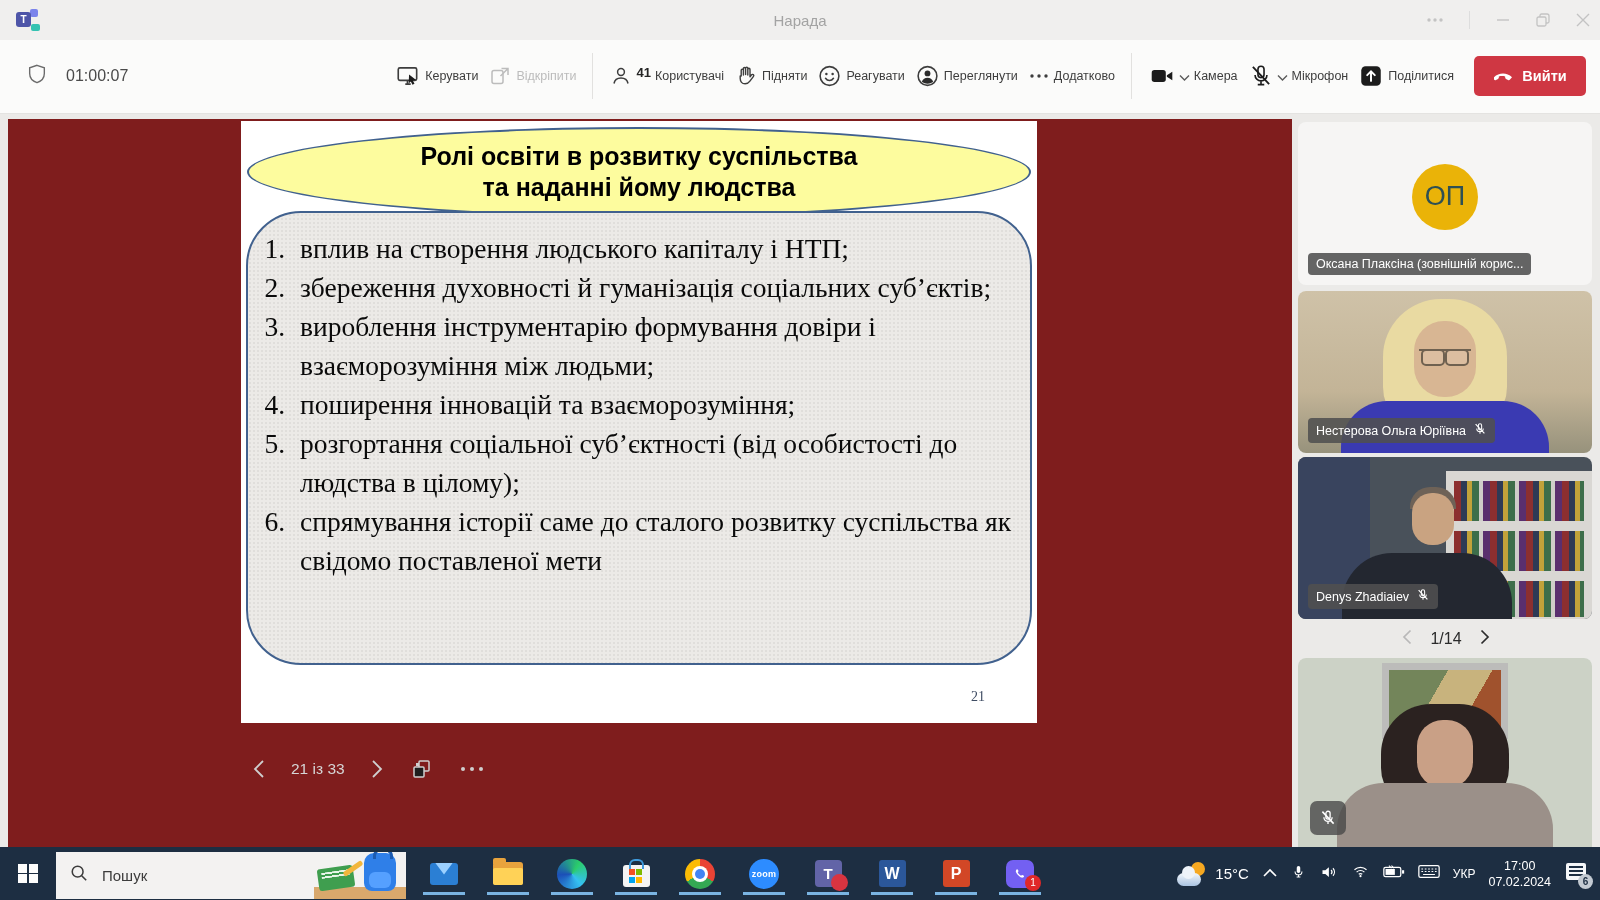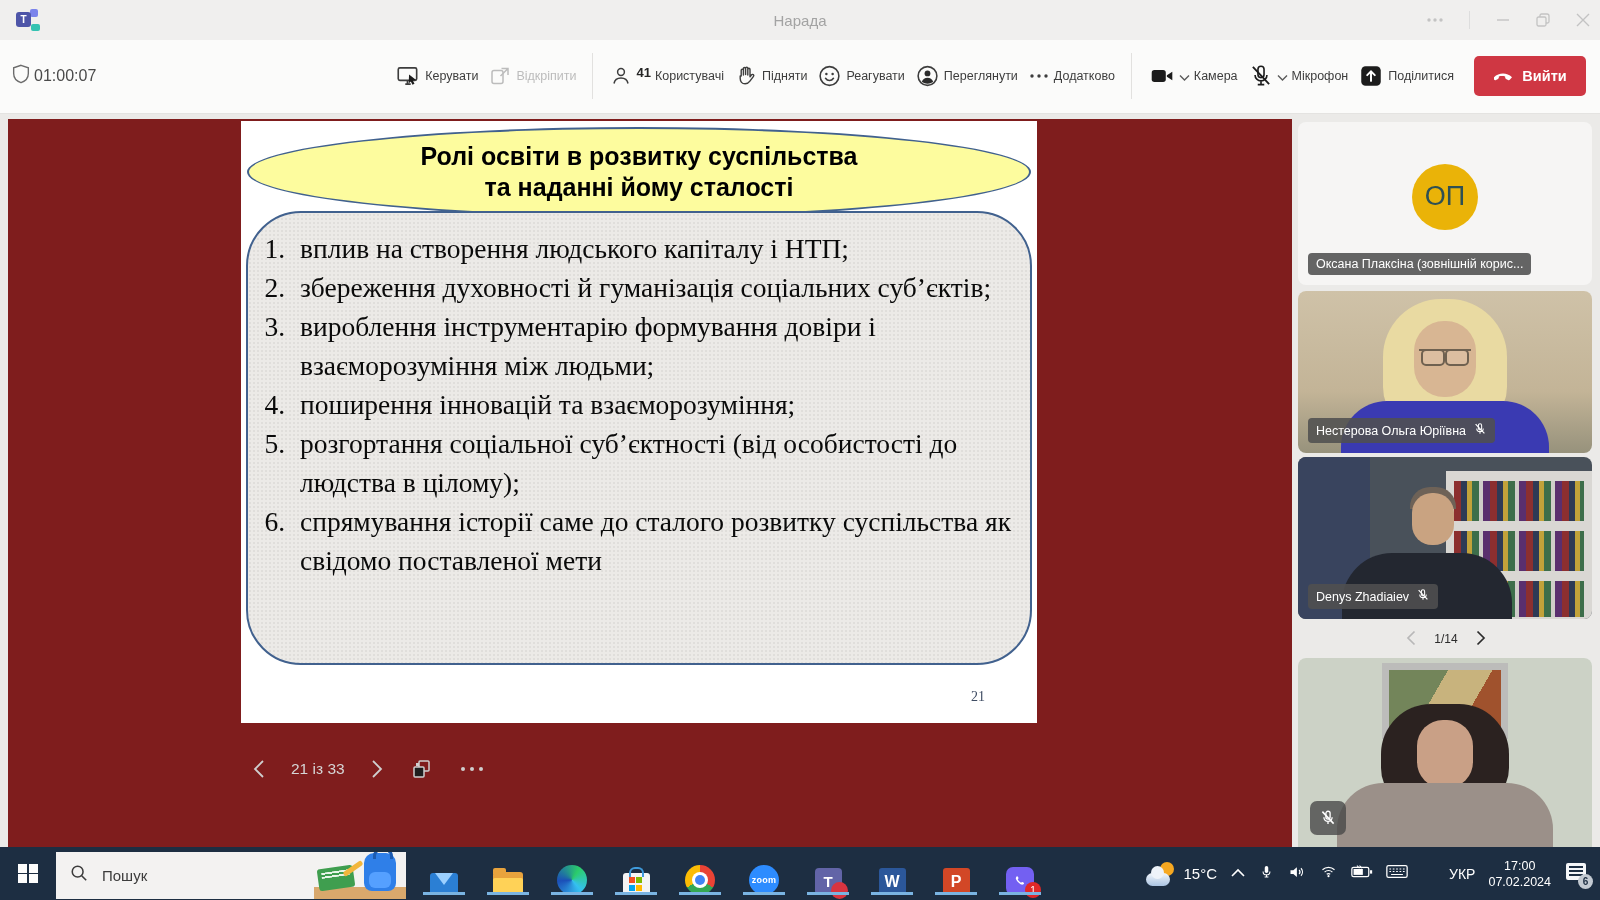--- a/index.html
+++ b/index.html
@@ -12,21 +12,21 @@
   .tb-logo .sq{position:absolute;left:0;top:3px;width:15px;height:15px;background:#4e55a8;border-radius:3px;color:#fff;font-size:10px;font-weight:bold;display:flex;align-items:center;justify-content:center;}
   .tb-logo .p1{position:absolute;right:2px;top:0;width:8px;height:8px;background:#7b83eb;border-radius:2px;}
   .tb-logo .p2{position:absolute;right:0;bottom:0;width:9px;height:7px;background:#35c2b2;border-radius:2px;}
   .tb-title{position:absolute;left:0;right:0;text-align:center;color:#a3a3a3;font-size:15px;}
   .tb-controls{position:absolute;right:10px;top:0;height:40px;display:flex;align-items:center;gap:26px;color:#c3c3c3;}
   .tb-controls svg{display:block;}
   .tb-divider{width:1px;height:18px;background:#dddddd;}
 
   
   .toolbar{position:absolute;top:40px;left:0;width:1600px;height:73px;background:#fbfbfa;border-bottom:1px solid #e4e3e1;}
-  .timer-group{position:absolute;left:10px;top:0;height:72px;display:flex;align-items:center;gap:2px;color:#4a4a4a;font-size:16px;}
+  .timer-group{position:absolute;left:26px;top:0;height:72px;display:flex;align-items:center;gap:18px;color:#4a4a4a;font-size:16px;}
   .btn-row{position:absolute;right:14px;top:0;height:72px;display:flex;align-items:center;gap:10px;}
   .tbtn{display:flex;flex-direction:row;align-items:center;justify-content:center;gap:4px;min-width:62px;height:64px;color:#3d3d3d;font-size:12.5px;cursor:default;}
   .tbtn .iconrow{display:flex;align-items:flex-start;gap:3px;height:26px;}
   .tbtn.disabled{color:#bcbcbc;}
   .count{font-weight:bold;font-size:13px;color:#242424;margin-top:2px;}
   .vdiv{width:1px;height:46px;background:#e2e1df;margin:0 6px;}
   .chev-sm{margin-top:8px;}
   .leave-btn{display:flex;align-items:center;justify-content:center;gap:9px;background:#cf3743;color:#fff;font-size:14.5px;font-weight:bold;border-radius:5px;width:112px;height:40px;margin-left:10px;}
 
   
@@ -43,21 +43,21 @@
   
   .sidebar{position:absolute;left:1292px;top:119px;width:308px;height:728px;background:#ebeae8;}
   .ptile{position:absolute;left:6px;width:294px;border-radius:8px;overflow:hidden;background:#f6f5f4;}
   .tile1{top:3px;height:163px;}
   .tile2{top:172px;height:162px;}
   .tile3{top:338px;height:162px;}
   .tile4{top:539px;height:189px;border-radius:8px 8px 0 0;}
   .avatar{position:absolute;left:50%;top:46%;transform:translate(-50%,-50%);width:66px;height:66px;border-radius:50%;background:#eab308;display:flex;align-items:center;justify-content:center;font-size:27px;color:#2e5054;}
   .name-badge{position:absolute;left:10px;bottom:10px;max-width:272px;background:rgba(80,80,80,.88);color:#fff;font-size:12.5px;border-radius:4px;padding:4px 8px;display:flex;align-items:center;gap:7px;white-space:nowrap;overflow:hidden;}
   .name-badge svg{flex:0 0 auto;}
-  .pagination{position:absolute;left:0;width:308px;top:505px;height:30px;display:flex;align-items:center;justify-content:center;gap:18px;font-size:12px;color:#2b2b2b;}
+  .pagination{position:absolute;left:0;width:308px;top:505px;height:30px;display:flex;align-items:center;justify-content:center;gap:18px;font-size:16px;color:#2b2b2b;}
   .mic-box{position:absolute;left:12px;bottom:12px;width:36px;height:34px;background:rgba(70,70,70,.78);border-radius:7px;display:flex;align-items:center;justify-content:center;}
 
   
   .art{position:absolute;inset:0;}
   .t2-bg{position:absolute;inset:0;background:linear-gradient(180deg,#cfc2a8 0%,#c3b497 62%,#97927c 100%);}
   .t2-hair{position:absolute;left:50%;top:8px;transform:translateX(-50%);width:124px;height:132px;background:#e9daa2;border-radius:58px 58px 44px 44px;}
   .t2-face{position:absolute;left:50%;top:30px;transform:translateX(-50%);width:62px;height:76px;background:#d8b693;border-radius:30px;}
   .t2-glasses{position:absolute;left:50%;top:58px;transform:translateX(-50%);width:52px;height:15px;border-top:2px solid #6f6150;}
   .t2-glasses::before,.t2-glasses::after{content:"";position:absolute;top:-2px;width:20px;height:13px;border:2px solid #6f6150;border-radius:5px;background:rgba(255,255,255,.12);}
   .t2-glasses::before{left:2px;}.t2-glasses::after{right:2px;}
@@ -86,21 +86,21 @@
   .searchbox input::placeholder{color:#3c3c3c;opacity:1;}
   .search-art{position:absolute;right:0;top:0;bottom:0;width:92px;}
   .sa-desk{position:absolute;bottom:0;left:0;right:0;height:12px;background:#d9a86c;}
   .sa-book{position:absolute;left:4px;bottom:10px;width:36px;height:22px;background:#3f9e4f;border-radius:3px;transform:rotate(-8deg);}
   .sa-book::after{content:"";position:absolute;left:4px;top:4px;right:4px;height:6px;background:repeating-linear-gradient(0deg,#e8f5e9 0 2px,#3f9e4f 2px 4px);}
   .sa-pencil{position:absolute;left:28px;bottom:28px;width:22px;height:5px;background:#f2b63c;transform:rotate(-35deg);border-radius:2px;}
   .sa-pack{position:absolute;right:10px;bottom:8px;width:32px;height:38px;background:#2f7fe8;border-radius:10px 10px 8px 8px;}
   .sa-pack::before{content:"";position:absolute;left:5px;bottom:3px;width:22px;height:16px;background:#55a0ff;border-radius:6px;}
   .sa-pack::after{content:"";position:absolute;left:9px;top:-5px;width:14px;height:8px;border:3px solid #1d5bb0;border-bottom:none;border-radius:8px 8px 0 0;}
   .apps{display:flex;margin-left:12px;gap:12px;}
-  .app{position:relative;width:52px;height:43px;display:flex;align-items:flex-end;justify-content:center;}
+  .app{position:relative;width:52px;height:43px;display:flex;align-items:center;justify-content:center;}
   .app::after{content:"";position:absolute;left:5px;right:5px;bottom:0;height:3px;background:#7ab4e2;}
   .ic-mail{width:28px;height:22px;background:#2b7fd4;border-radius:3px;position:relative;overflow:hidden;}
   .ic-mail::before{content:"";position:absolute;left:-4px;top:-12px;width:36px;height:24px;background:#9bd0ff;transform:rotate(0deg);clip-path:polygon(0 0,100% 0,50% 100%);}
   .ic-folder{position:relative;width:30px;height:23px;}
   .ic-folder .back{position:absolute;inset:0;background:#e8a33d;border-radius:3px;}
   .ic-folder .tab{position:absolute;left:0;top:-4px;width:13px;height:6px;background:#e8a33d;border-radius:2px 2px 0 0;}
   .ic-folder .front{position:absolute;left:0;bottom:0;width:30px;height:17px;background:#ffd257;border-radius:2px;}
   .ic-edge{width:30px;height:30px;border-radius:50%;background:conic-gradient(from 140deg,#35c1f1,#1b4fb8 35%,#2bcc6a 70%,#35c1f1);}
   .ic-store{position:relative;width:27px;height:22px;background:#f4f4f4;border-radius:3px;margin-top:5px;}
   .ic-store::before{content:"";position:absolute;left:6px;top:-6px;width:11px;height:8px;border:2.5px solid #3f9bdc;border-bottom:none;border-radius:6px 6px 0 0;}
@@ -117,21 +117,21 @@
   .ic-ppt{width:27px;height:27px;background:#d24726;border-radius:3px;color:#fff;font-weight:bold;font-size:16px;display:flex;align-items:center;justify-content:center;}
   .ic-viber{position:relative;width:28px;height:28px;background:#7360f2;border-radius:7px;display:flex;align-items:center;justify-content:center;}
   .ic-viber .badge{position:absolute;right:-7px;bottom:-3px;width:16px;height:16px;background:#e02828;border-radius:50%;color:#fff;font-size:10px;display:flex;align-items:center;justify-content:center;}
   .tray{margin-left:auto;display:flex;align-items:center;gap:13px;padding-right:10px;color:#fff;}
   .weather{display:flex;align-items:center;gap:8px;}
   .wicon{position:relative;width:30px;height:24px;}
   .wsun{position:absolute;right:2px;top:0;width:14px;height:14px;background:#f6a821;border-radius:50%;}
   .wcloud{position:absolute;left:0;bottom:0;width:24px;height:13px;background:linear-gradient(180deg,#f2f6fb,#aac4e2);border-radius:8px;}
   .wcloud::before{content:"";position:absolute;left:5px;top:-7px;width:13px;height:13px;background:#eef3f9;border-radius:50%;}
   .temp{font-size:15px;}
-  .lang{font-size:14px;margin-left:28px;}
+  .lang{font-size:12px;}
   .clock{font-size:12.5px;text-align:center;line-height:16px;}
   .notif{position:relative;width:26px;height:26px;}
   .notif .bubble{position:absolute;left:2px;top:2px;width:20px;height:17px;background:#f4f6f8;border-radius:2px;}
   .notif .bubble::before{content:"";position:absolute;left:3px;top:3px;width:14px;height:2px;background:#1d2e42;box-shadow:0 4px 0 #1d2e42,0 8px 0 #1d2e42;}
   .notif .nbadge{position:absolute;right:-3px;bottom:-2px;width:15px;height:15px;border-radius:50%;background:#c3cad2;color:#1d2e42;font-size:10px;font-weight:bold;display:flex;align-items:center;justify-content:center;}
   svg{overflow:visible;}
 </style>
 </head>
 <body>
 
@@ -305,21 +305,21 @@
         </span>
         <span>Вийти</span>
       </div>
     </div>
   </div>
 
   <div class="stage">
     <div class="slide">
       <div class="slide-title">
         <span>Ролі освіти в розвитку суспільства</span>
-        <span>та наданні йому сталості</span>
+        <span>та наданні йому людства</span>
       </div>
       <div class="slide-body">
         <ol>
           <li>вплив на створення людського капіталу і НТП;</li>
           <li>збереження духовності й гуманізація соціальних суб’єктів;</li>
           <li>вироблення інструментарію формування довіри і взаєморозуміння між людьми;</li>
           <li>поширення інновацій та взаєморозуміння;</li>
           <li>розгортання соціальної суб’єктності (від особистості до людства в цілому);</li>
           <li>спрямування історії саме до сталого розвитку суспільства як свідомо поставленої мети</li>
         </ol>

